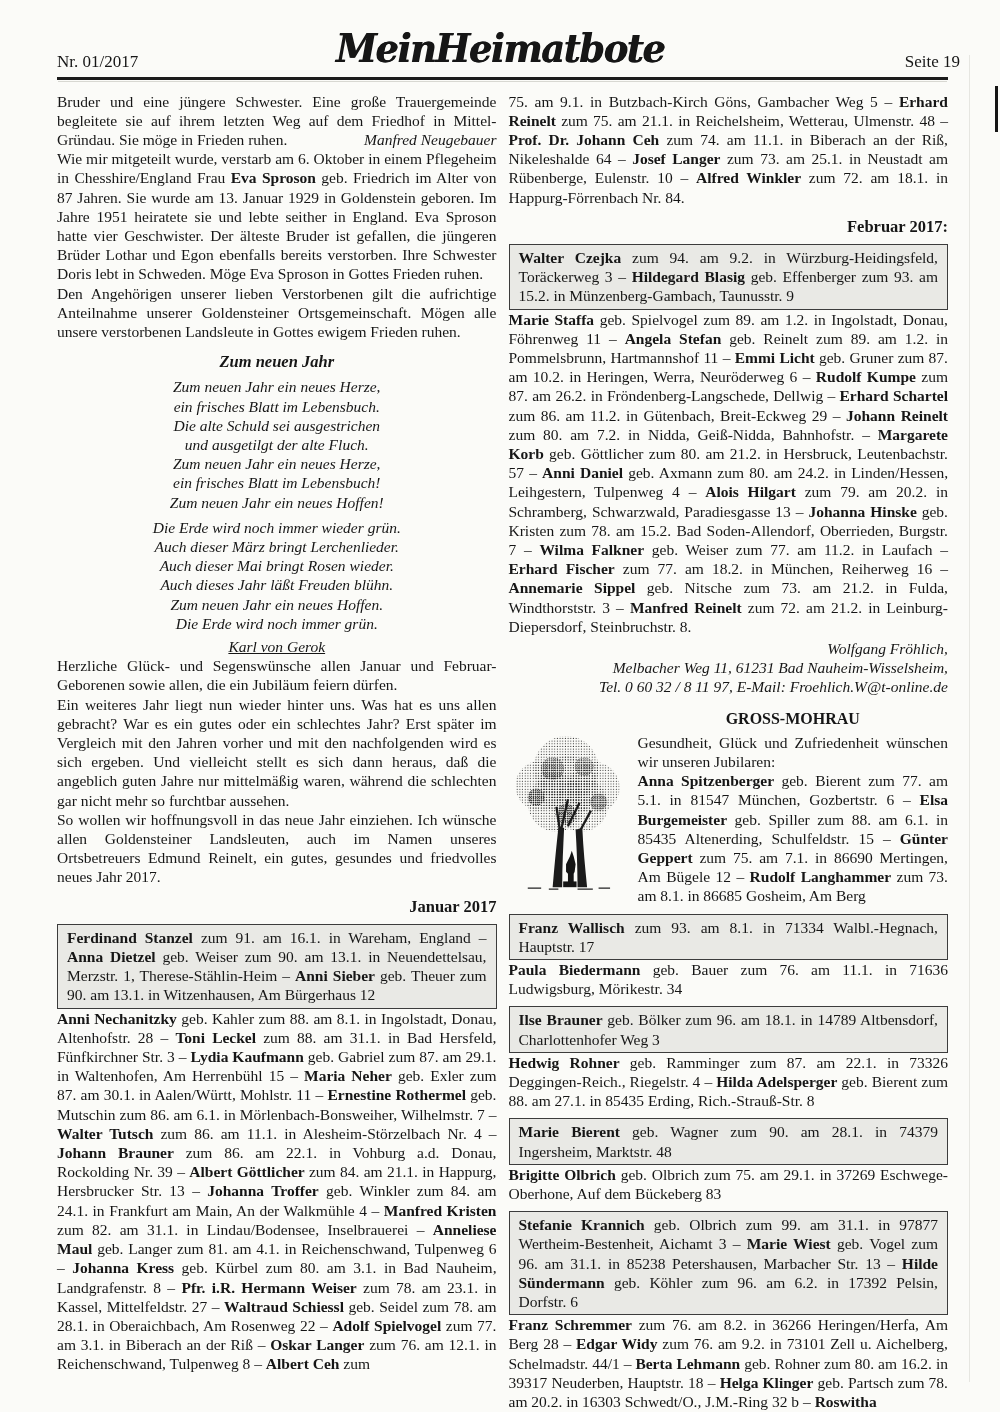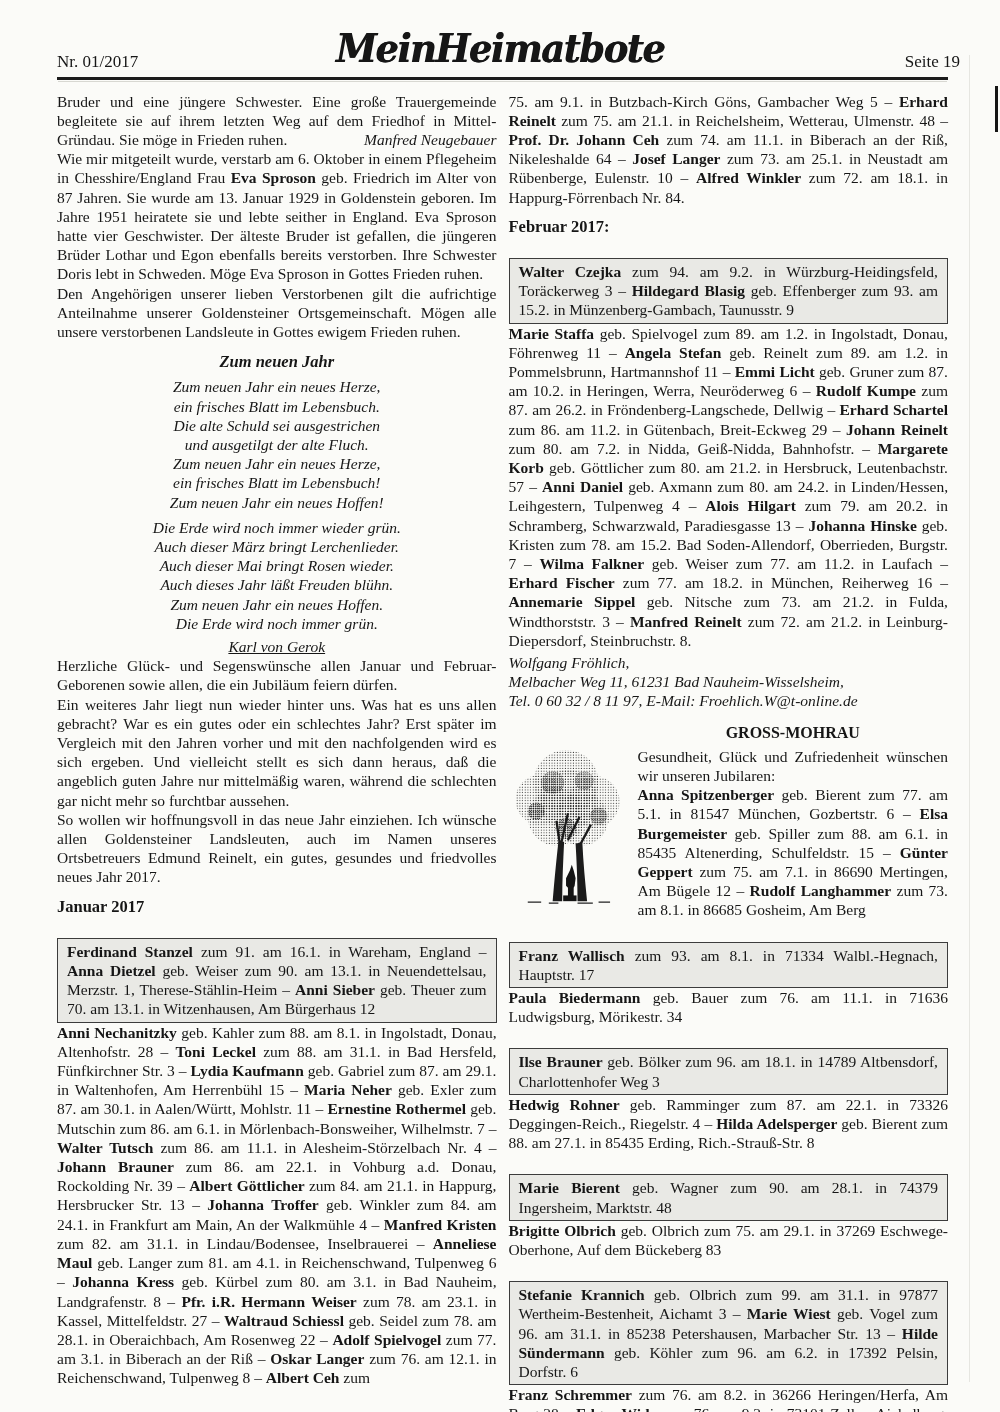--- a/index.html
+++ b/index.html
@@ -19,27 +19,27 @@
   }
   .rule{margin:5px 52px 0 57px;height:2.5px;background:#1c1c1c;box-shadow:0 3px 0 -1px #d8d8d2;}
   .cols{display:flex;gap:12px;padding:12px 52px 0 57px;}
   .col{flex:1;min-width:0;font-size:15.5px;line-height:19.2px;text-align:justify;}
   .b{font-weight:bold;}
   .blk{margin-top:6px;}
   .col > .blk:first-child{margin-top:0;}
   .tight{margin-top:0;}
   .para{margin:0;}
   .sigline{text-align:right;font-style:italic;margin-top:-19.2px;}
-  .month-heading{font-weight:bold;font-size:16.5px;text-align:left;margin-top:10px;margin-bottom:1px;}
-  .box{border:1.5px solid #3c3c3c;background:#e9e9e5;padding:3px 9px;margin-top:22px;}
+  .month-heading{font-weight:bold;font-size:16.5px;text-align:right;margin-top:10px;margin-bottom:1px;}
+  .box{border:1.5px solid #3c3c3c;background:#e9e9e5;padding:3px 9px;margin-top:8px;}
   .poem-title{font-weight:bold;font-style:italic;text-align:center;font-size:16.5px;margin-top:11px;}
   .stanza{font-style:italic;text-align:center;}
   .poem-line{white-space:nowrap;}
   .center-italic{font-style:italic;text-align:center;margin-top:4px;text-decoration:underline;}
-  .sig-block{font-style:italic;margin-top:3px;}
+  .sig-block{font-style:italic;text-align:right;margin-top:3px;}
   .gm-section{overflow:hidden;margin-top:10px;}
   .gm-heading{font-weight:bold;font-size:16px;text-align:center;margin:2px 0 5px;}
   .tree{float:left;width:116px;margin:6px 13px 0 0;}
   .tree svg{display:block;}
   .edge-mark{position:absolute;right:2px;top:86px;width:3px;height:46px;background:#151515;}
   .scan-line{position:absolute;right:30px;top:55px;bottom:30px;width:1px;background:#e6e6e1;}
 </style>
 </head>
 <body>
 
@@ -76,21 +76,21 @@
         <div class="poem-line">Auch dieser Mai bringt Rosen wieder.</div>
         <div class="poem-line">Auch dieses Jahr läßt Freuden blühn.</div>
         <div class="poem-line">Zum neuen Jahr ein neues Hoffen.</div>
         <div class="poem-line">Die Erde wird noch immer grün.</div>
       </div>
       <div class="center-italic blk">Karl von Gerok</div>
       <div class="para blk"><span>Herzliche Glück- und Segenswünsche allen Januar und Februar-Geborenen sowie allen, die ein Jubiläum feiern dürfen.</span></div>
       <div class="para blk"><span>Ein weiteres Jahr liegt nun wieder hinter uns. Was hat es uns allen gebracht? War es ein gutes oder ein schlechtes Jahr? Erst später im Vergleich mit den Jahren vorher und mit den nachfolgenden wird es sich ergeben. Und vielleicht stellt es sich dann heraus, daß die angeblich guten Jahre nur mittelmäßig waren, während die schlechten gar nicht mehr so furchtbar aussehen.</span></div>
       <div class="para blk tight"><span>So wollen wir hoffnungsvoll in das neue Jahr einziehen. Ich wünsche allen Goldensteiner Landsleuten, auch im Namen unseres Ortsbetreuers Edmund Reinelt, ein gutes, gesundes und friedvolles neues Jahr 2017.</span></div>
       <div class="month-heading blk">Januar 2017</div>
-      <div class="box blk"><span class="b">Ferdinand Stanzel</span><span> zum 91. am 16.1. in Wareham, England – </span><span class="b">Anna Dietzel</span><span> geb. Weiser zum 90. am 13.1. in Neuendettelsau, Merzstr. 1, Therese-Stählin-Heim – </span><span class="b">Anni Sieber</span><span> geb. Theuer zum 70. am 13.1. in Witzenhausen, Am Bürgerhaus 12</span></div>
+      <div class="box blk"><span class="b">Ferdinand Stanzel</span><span> zum 91. am 16.1. in Wareham, England – </span><span class="b">Anna Dietzel</span><span> geb. Weiser zum 90. am 13.1. in Neuendettelsau, Merzstr. 1, Therese-Stählin-Heim – </span><span class="b">Anni Sieber</span><span> geb. Theuer zum 90. am 13.1. in Witzenhausen, Am Bürgerhaus 12</span></div>
       <div class="para blk"><span class="b">Anni Nechanitzky</span><span> geb. Kahler zum 88. am 8.1. in Ingolstadt, Donau, Altenhofstr. 28 – </span><span class="b">Toni Leckel</span><span> zum 88. am 31.1. in Bad Hersfeld, Fünfkirchner Str. 3 – </span><span class="b">Lydia Kaufmann</span><span> geb. Gabriel zum 87. am 29.1. in Waltenhofen, Am Herrenbühl 15 – </span><span class="b">Maria Neher</span><span> geb. Exler zum 87. am 30.1. in Aalen/Württ, Mohlstr. 11 – </span><span class="b">Ernestine Rothermel</span><span> geb. Mutschin zum 86. am 6.1. in Mörlenbach-Bonsweiher, Wilhelmstr. 7 – </span><span class="b">Walter Tutsch</span><span> zum 86. am 11.1. in Alesheim-Störzelbach Nr. 4 – </span><span class="b">Johann Brauner</span><span> zum 86. am 22.1. in Vohburg a.d. Donau, Rockolding Nr. 39 – </span><span class="b">Albert Göttlicher</span><span> zum 84. am 21.1. in Happurg, Hersbrucker Str. 13 – </span><span class="b">Johanna Troffer</span><span> geb. Winkler zum 84. am 24.1. in Frankfurt am Main, An der Walkmühle 4 – </span><span class="b">Manfred Kristen</span><span> zum 82. am 31.1. in Lindau/Bodensee, Inselbrauerei – </span><span class="b">Anneliese Maul</span><span> geb. Langer zum 81. am 4.1. in Reichenschwand, Tulpenweg 6 – </span><span class="b">Johanna Kress</span><span> geb. Kürbel zum 80. am 3.1. in Bad Nauheim, Landgrafenstr. 8 – </span><span class="b">Pfr. i.R. Hermann Weiser</span><span> zum 78. am 23.1. in Kassel, Mittelfeldstr. 27 – </span><span class="b">Waltraud Schiessl</span><span> geb. Seidel zum 78. am 28.1. in Oberaichbach, Am Rosenweg 22 – </span><span class="b">Adolf Spielvogel</span><span> zum 77. am 3.1. in Biberach an der Riß – </span><span class="b">Oskar Langer</span><span> zum 76. am 12.1. in Reichenschwand, Tulpenweg 8 – </span><span class="b">Albert Ceh</span><span> zum</span></div>
     </div>
   <div class="col">
       <div class="para blk"><span>75. am 9.1. in Butzbach-Kirch Göns, Gambacher Weg 5 – </span><span class="b">Erhard Reinelt</span><span> zum 75. am 21.1. in Reichelsheim, Wetterau, Ulmenstr. 48 – </span><span class="b">Prof. Dr. Johann Ceh</span><span> zum 74. am 11.1. in Biberach an der Riß, Nikeleshalde 64 – </span><span class="b">Josef Langer</span><span> zum 73. am 25.1. in Neustadt am Rübenberge, Eulenstr. 10 – </span><span class="b">Alfred Winkler</span><span> zum 72. am 18.1. in Happurg-Förrenbach Nr. 84.</span></div>
       <div class="month-heading blk">Februar 2017:</div>
       <div class="box blk"><span class="b">Walter Czejka</span><span> zum 94. am 9.2. in Würzburg-Heidingsfeld, Toräckerweg 3 – </span><span class="b">Hildegard Blasig</span><span> geb. Effenberger zum 93. am 15.2. in Münzenberg-Gambach, Taunusstr. 9</span></div>
       <div class="para blk"><span class="b">Marie Staffa</span><span> geb. Spielvogel zum 89. am 1.2. in Ingolstadt, Donau, Föhrenweg 11 – </span><span class="b">Angela Stefan</span><span> geb. Reinelt zum 89. am 1.2. in Pommelsbrunn, Hartmannshof 11 – </span><span class="b">Emmi Licht</span><span> geb. Gruner zum 87. am 10.2. in Heringen, Werra, Neuröderweg 6 – </span><span class="b">Rudolf Kumpe</span><span> zum 87. am 26.2. in Fröndenberg-Langschede, Dellwig – </span><span class="b">Erhard Schartel</span><span> zum 86. am 11.2. in Gütenbach, Breit-Eckweg 29 – </span><span class="b">Johann Reinelt</span><span> zum 80. am 7.2. in Nidda, Geiß-Nidda, Bahnhofstr. – </span><span class="b">Margarete Korb</span><span> geb. Göttlicher zum 80. am 21.2. in Hersbruck, Leutenbachstr. 57 – </span><span class="b">Anni Daniel</span><span> geb. Axmann zum 80. am 24.2. in Linden/Hessen, Leihgestern, Tulpenweg 4 – </span><span class="b">Alois Hilgart</span><span> zum 79. am 20.2. in Schramberg, Schwarzwald, Paradiesgasse 13 – </span><span class="b">Johanna Hinske</span><span> geb. Kristen zum 78. am 15.2. Bad Soden-Allendorf, Oberrieden, Burgstr. 7 – </span><span class="b">Wilma Falkner</span><span> geb. Weiser zum 77. am 11.2. in Laufach – </span><span class="b">Erhard Fischer</span><span> zum 77. am 18.2. in München, Reiherweg 16 – </span><span class="b">Annemarie Sippel</span><span> geb. Nitsche zum 73. am 21.2. in Fulda, Windthorststr. 3 – </span><span class="b">Manfred Reinelt</span><span> zum 72. am 21.2. in Leinburg-Diepersdorf, Steinbruchstr. 8.</span></div>
       <div class="sig-block blk">
         <div class="sig-line">Wolfgang Fröhlich,</div>
         <div class="sig-line">Melbacher Weg 11, 61231 Bad Nauheim-Wisselsheim,</div>

